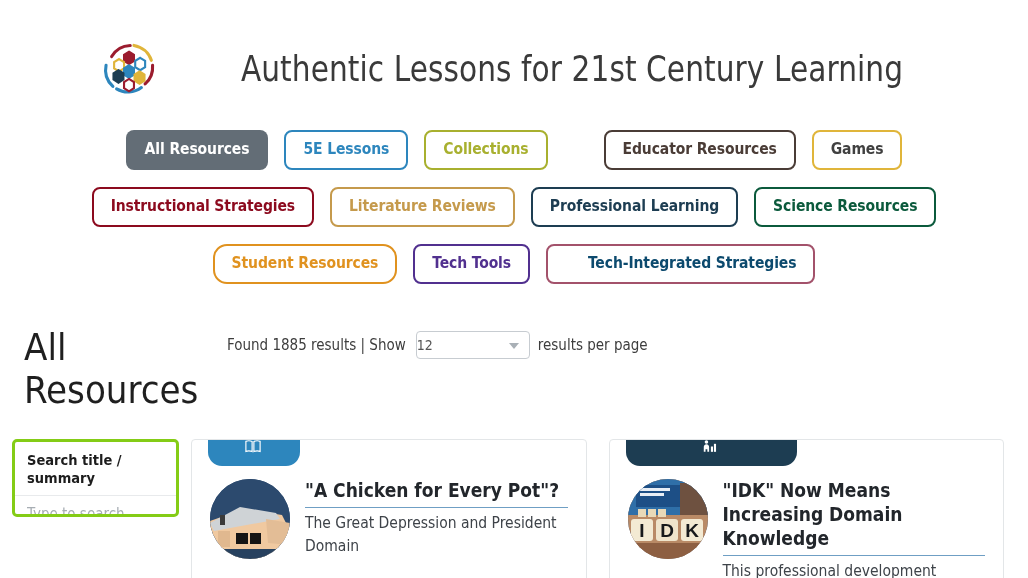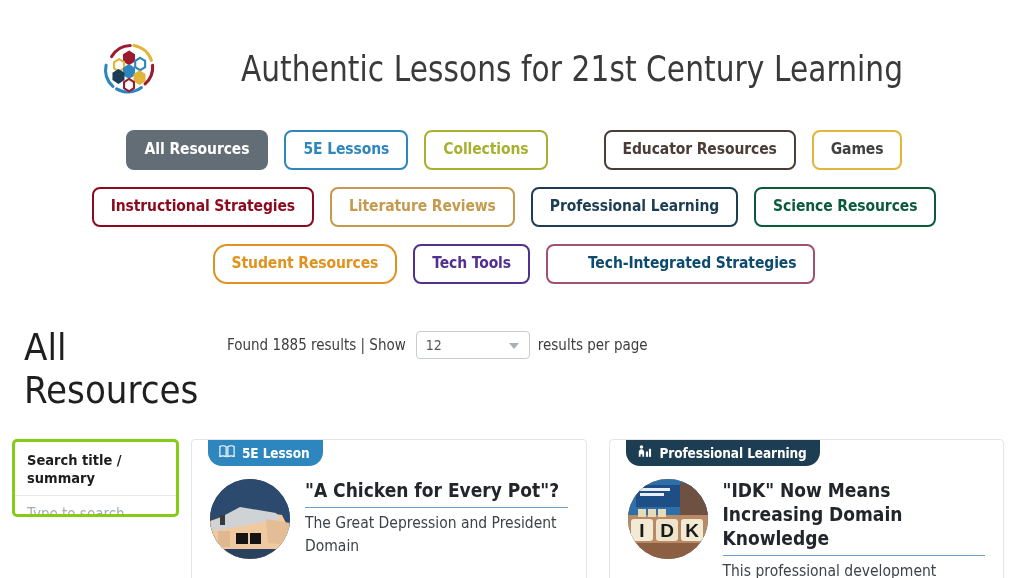--- a/index.html
+++ b/index.html
@@ -75,21 +75,20 @@
   .results-bar .seg { margin-right: 6px; }
   .select-box {
     position: relative;
     width: 114px;
     height: 28px;
     border: 1px solid #c7ccd1;
     border-radius: 4px;
     background: #fff;
     display: flex;
     align-items: center;
-    padding-left: 9px;
     font-size: 14px;
     color: #555;
     margin: 0 8px 0 4px;
     cursor: pointer;
   }
   .select-box .caret {
     position: absolute; right: 10px; top: 50%;
     width: 0; height: 0;
     margin-top: -2px;
     border-left: 5px solid transparent;
@@ -175,20 +174,21 @@
     height: 27px;
     padding: 0 13px 0 11px;
     border-bottom-left-radius: 14px;
     border-bottom-right-radius: 14px;
     color: #fff;
     font-size: 13.5px;
     font-weight: 700;
     letter-spacing: -.1px;
     white-space: nowrap;
     font-family: "DejaVu Sans Condensed", "Liberation Sans Narrow", "Liberation Sans", sans-serif;
+    flex-direction: column;
   }
   .card-body { display: flex; gap: 15px; padding-top: 13px; }
   .thumb {
     width: 80px; height: 80px;
     flex: 0 0 80px;
     border-radius: 50%;
     overflow: hidden;
     background: #2c4a6e;
   }
   .card-text { flex: 1; min-width: 0; }

